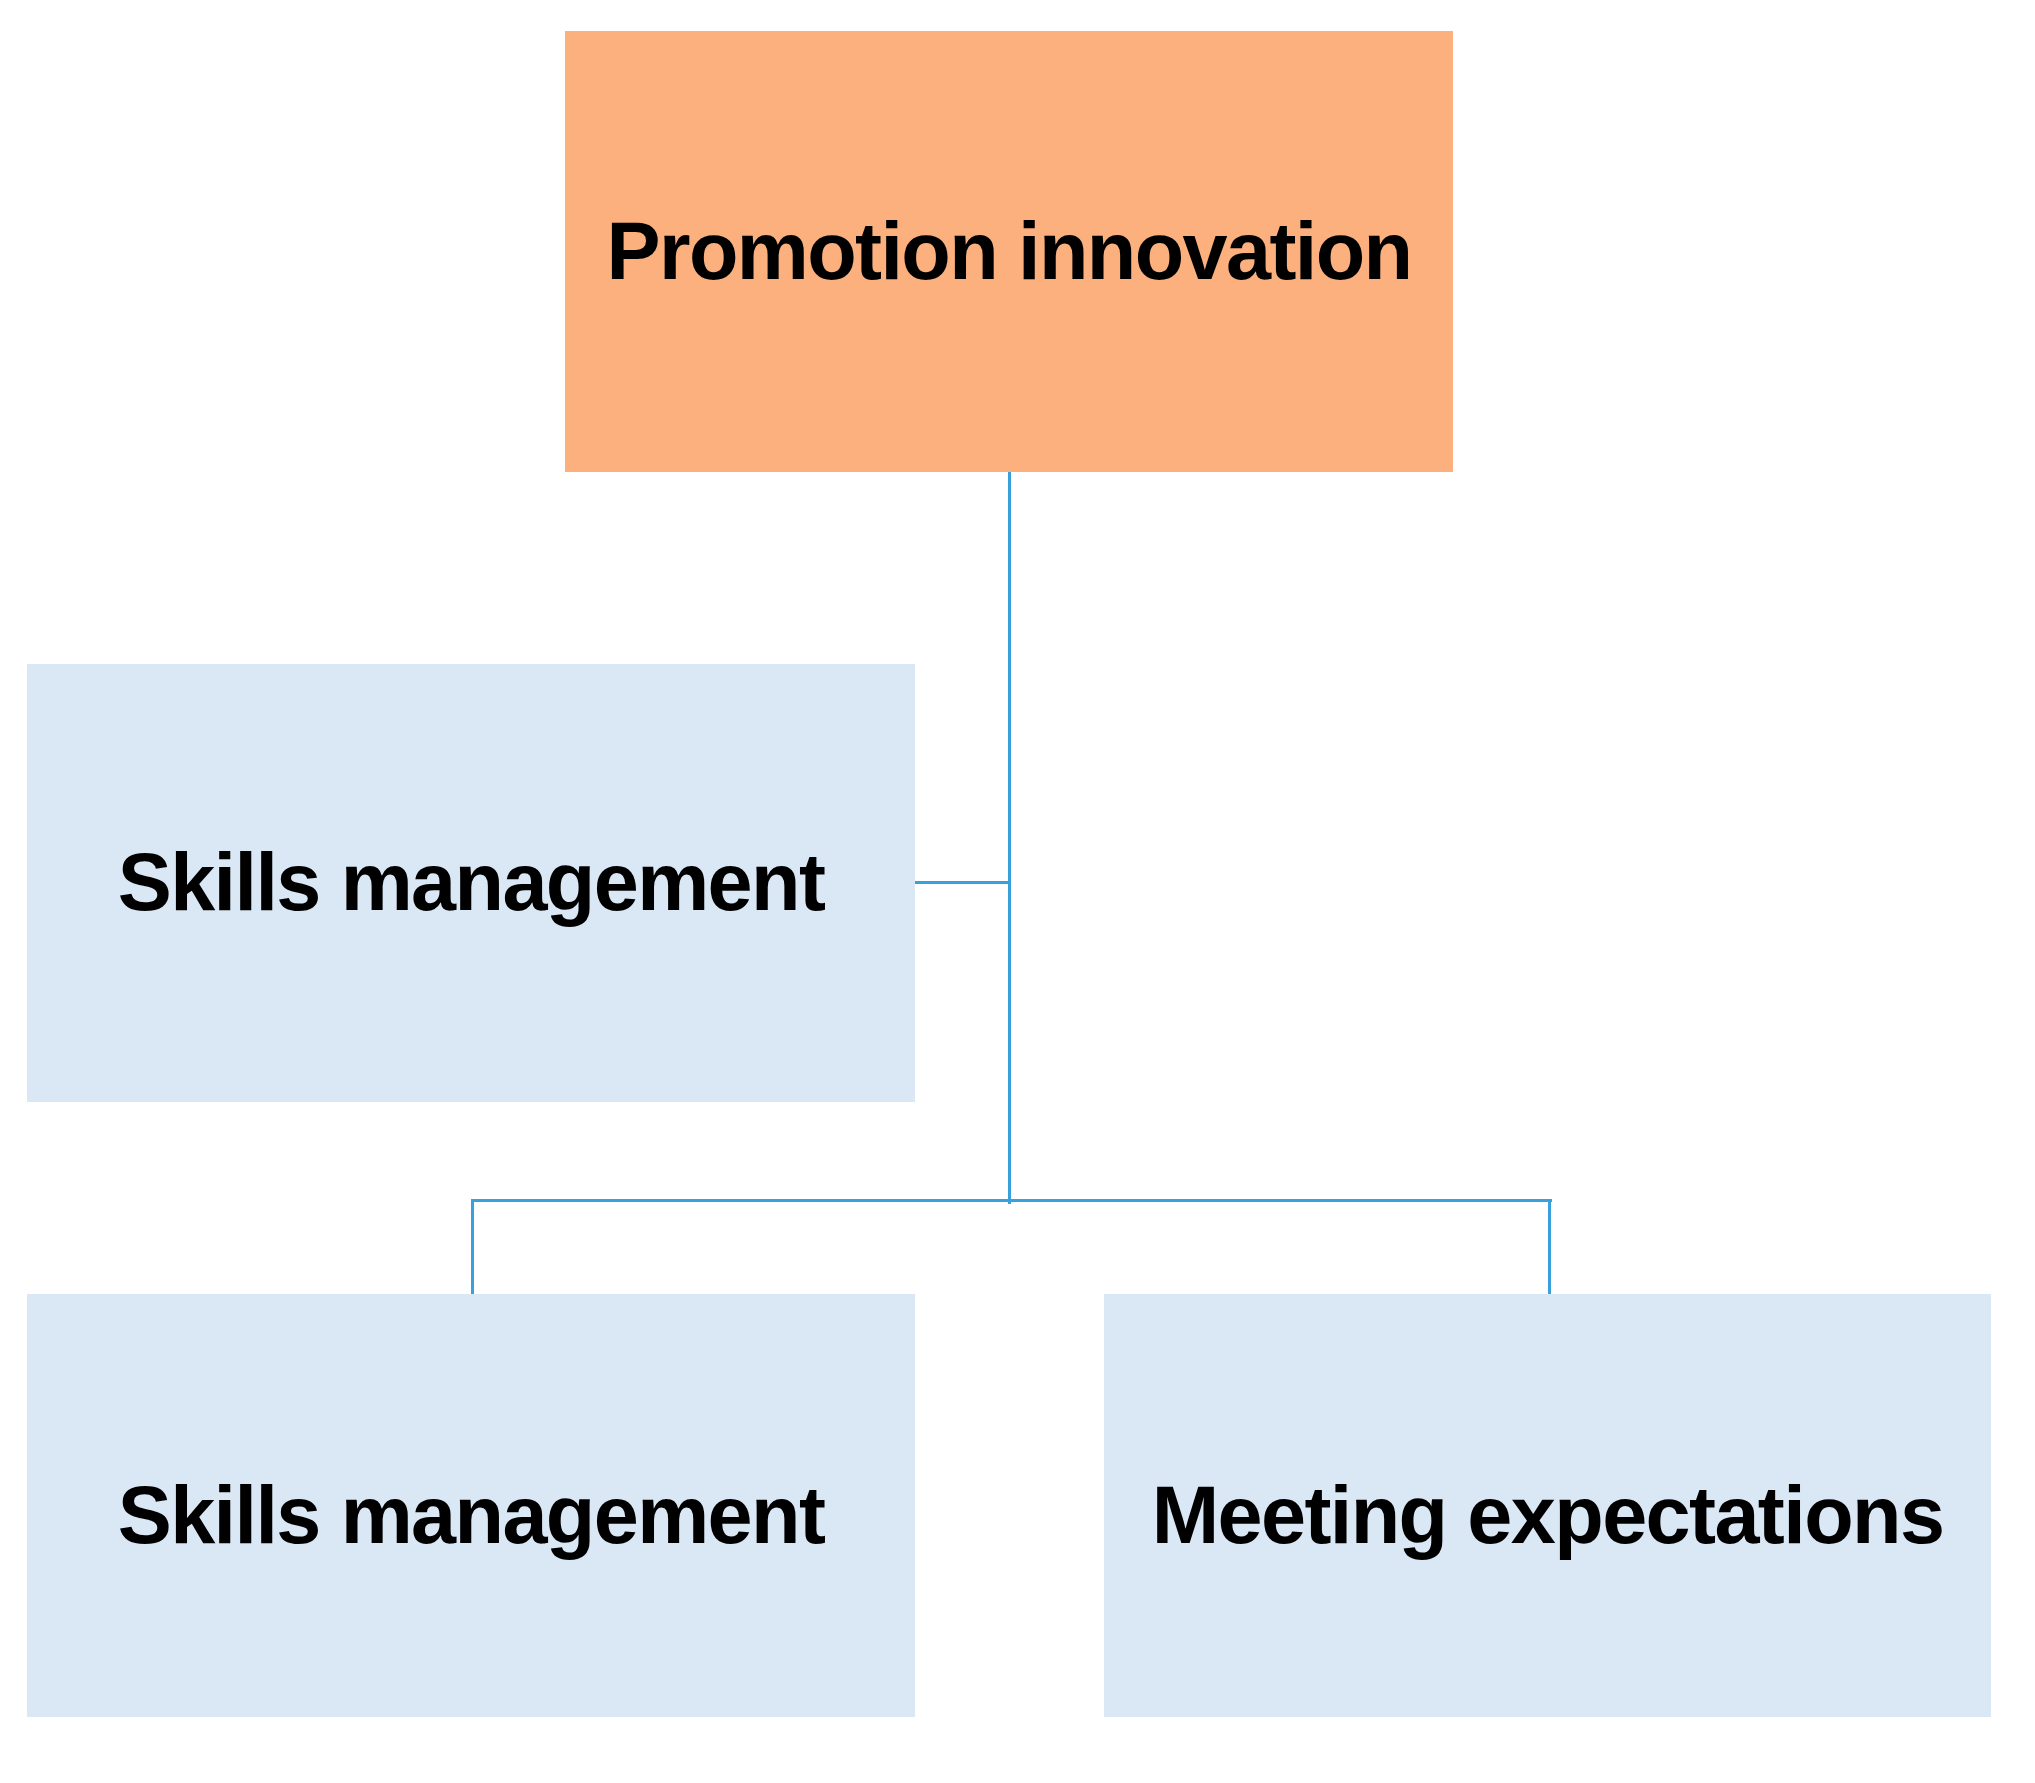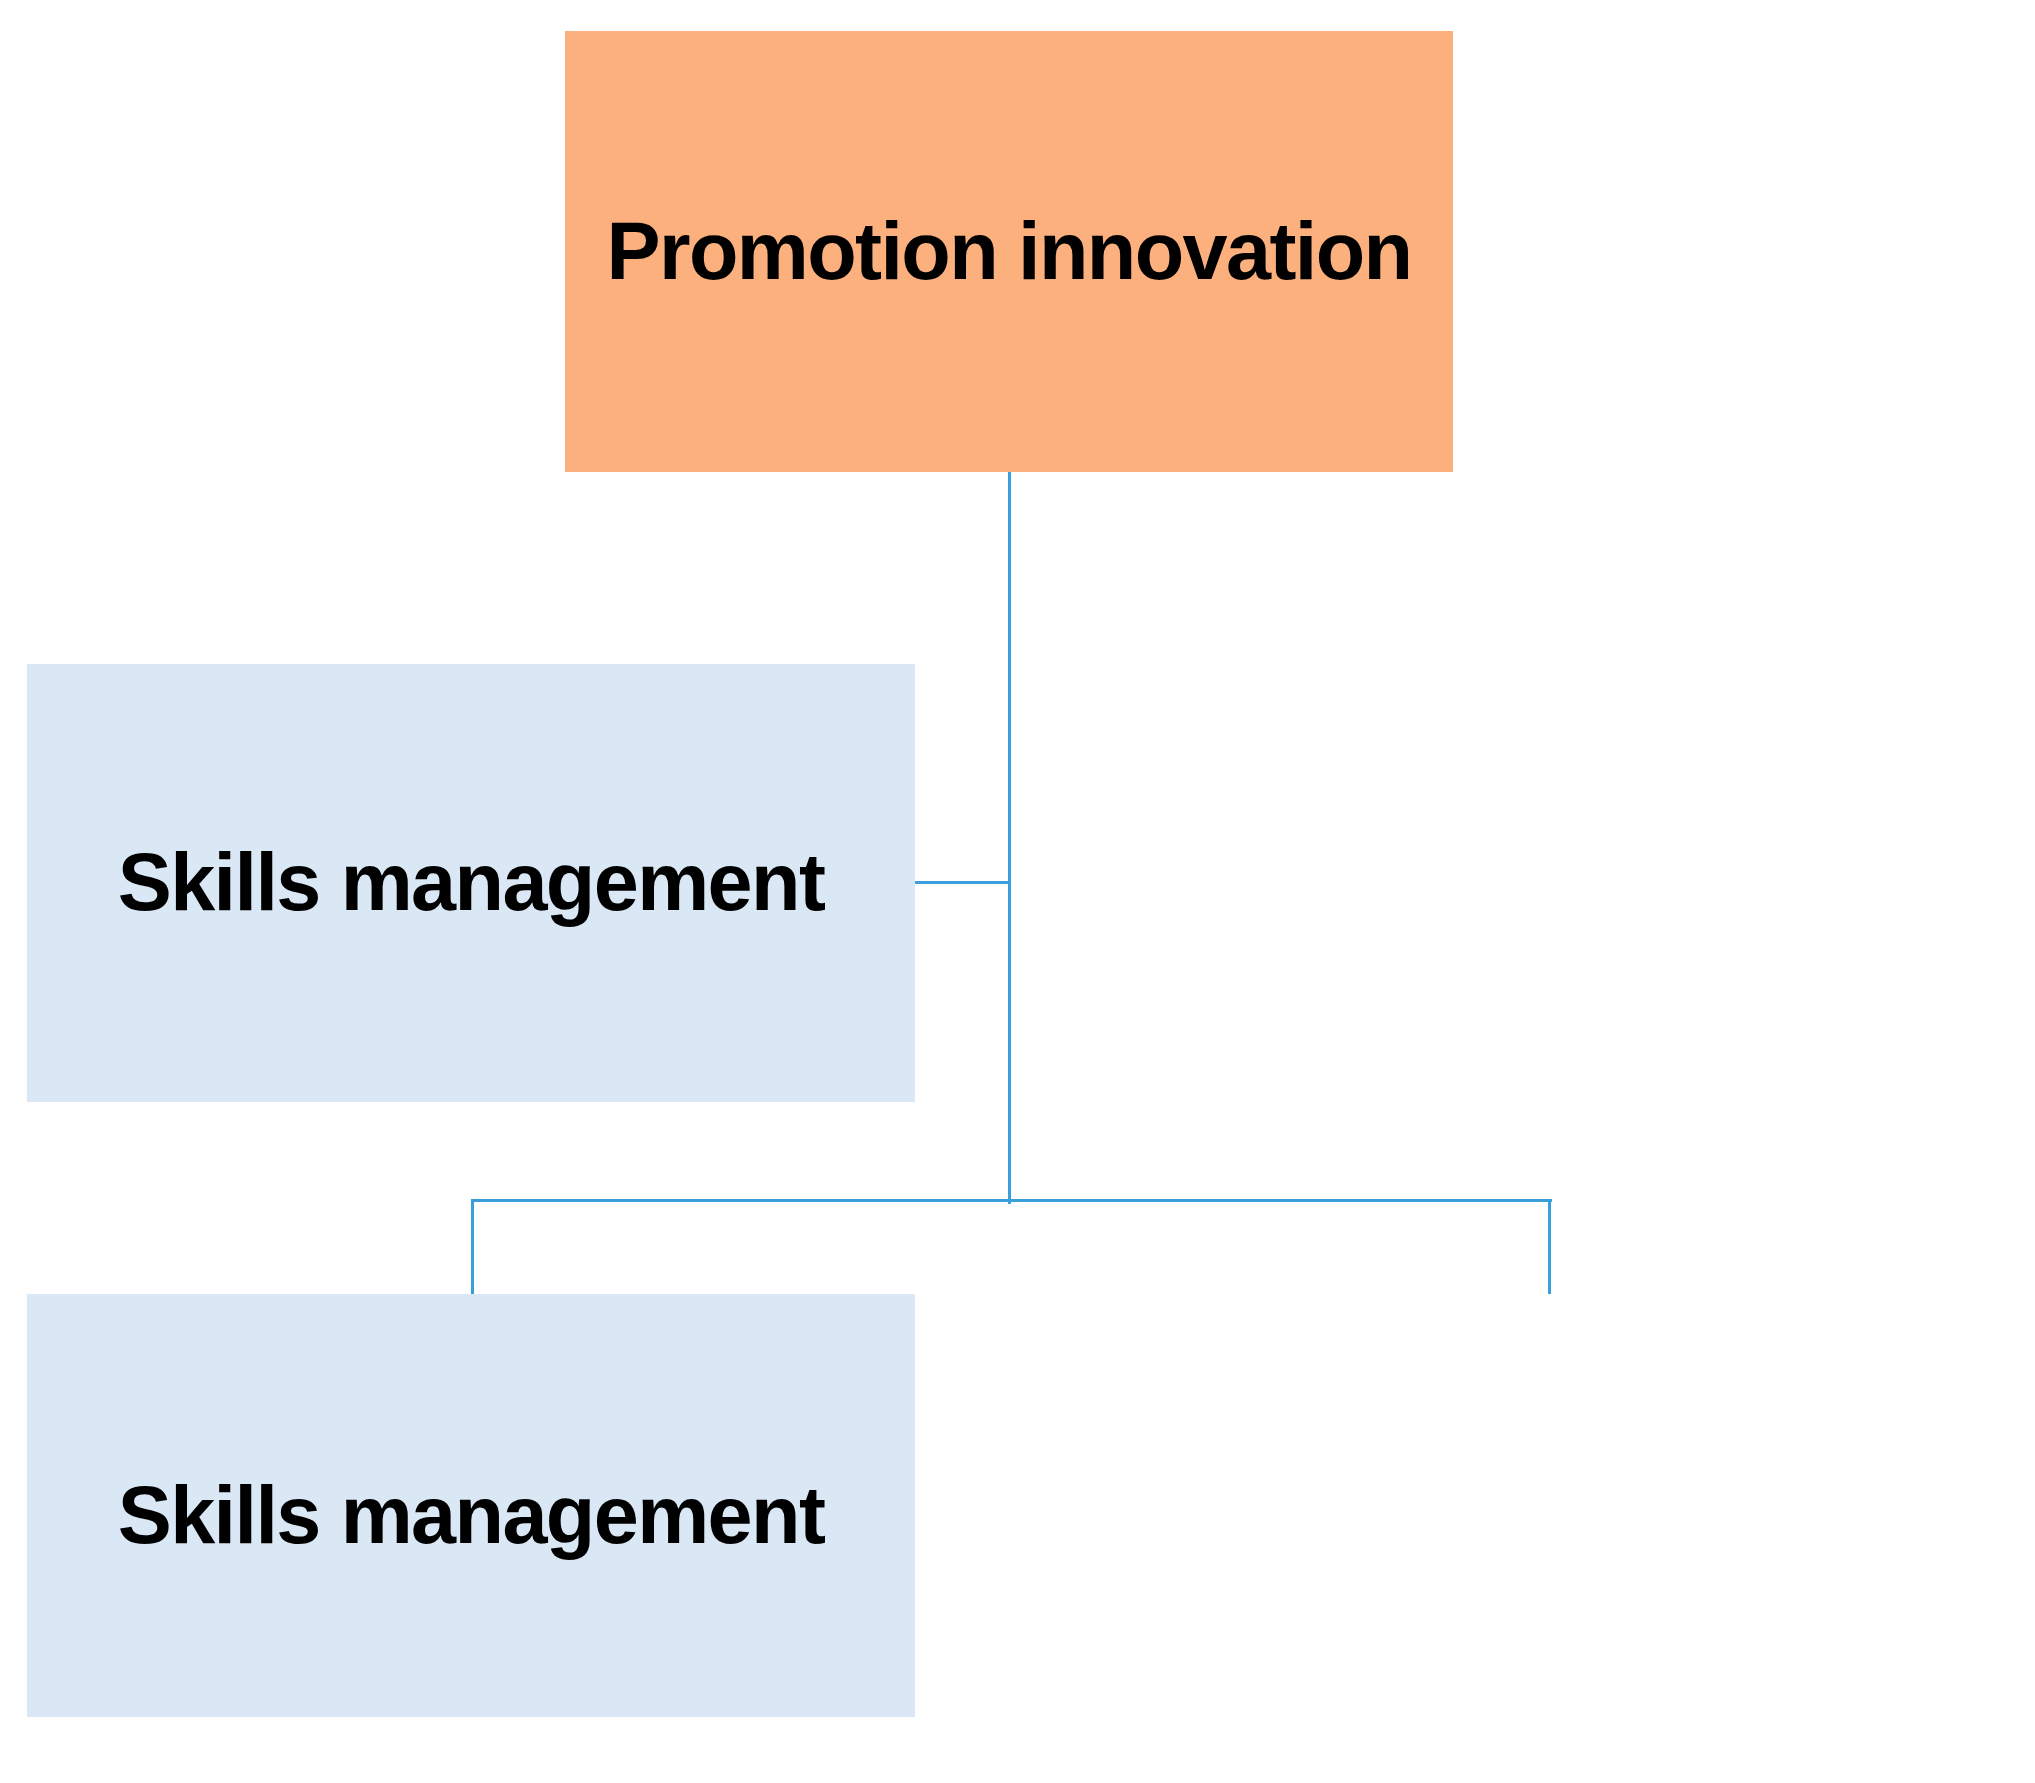--- a/index.html
+++ b/index.html
@@ -61,15 +61,18 @@
   </div>
 
   <div class="node" id="node-crisis-management" style="background: rgb(218, 232, 245);">
     <span class="label">Skills management</span>
   </div>
 
   <div class="node" id="node-skills-development" style="background: rgb(218, 232, 245);">
     <span class="label">Skills management</span>
   </div>
 
+  <div class="node" id="node-meeting-expectations" style="background: rgb(218, 232, 245);">
+    <span class="label">Meeting expectations</span>
+  </div>
 
 </div>
 
 
 </body></html>

